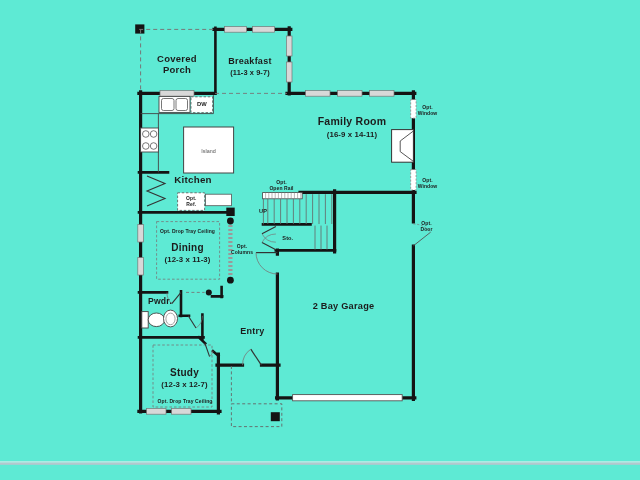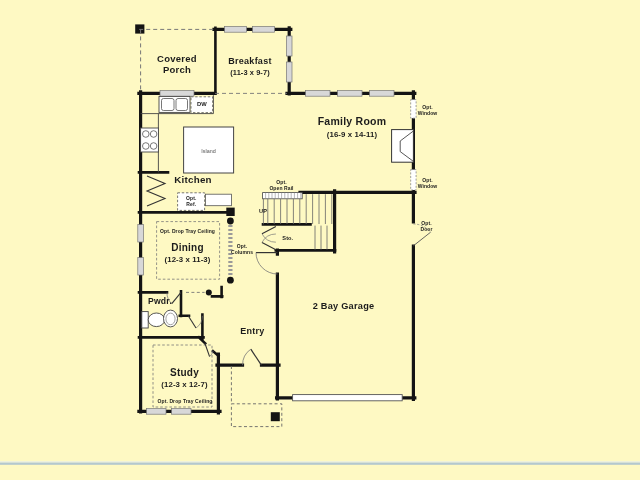--- a/index.html
+++ b/index.html
@@ -1,16 +1,16 @@
 <!DOCTYPE html>
 <html><head>
 <meta charset="utf-8">
 <style>
   html,body{margin:0;padding:0;background:#ffffff;}
-  .stage{position:relative;width:640px;height:480px;background:#fef9c3;overflow:hidden;text-align:center;}
+  .stage{position:relative;width:640px;height:480px;background:#5eead4;overflow:hidden;text-align:center;}
   svg{position:absolute;left:0;top:0;}
   text{font-family:"Liberation Sans","DejaVu Sans",sans-serif;fill:#1c1c1c;}
   .t-room{font-weight:700;letter-spacing:.25px;}
   .t-dims{font-weight:700;letter-spacing:.1px;}
   .t-tiny{font-weight:700;letter-spacing:.1px;}
   .t-lite{font-weight:400;fill:#555;}
 </style>
 </head>
 <body>
 

